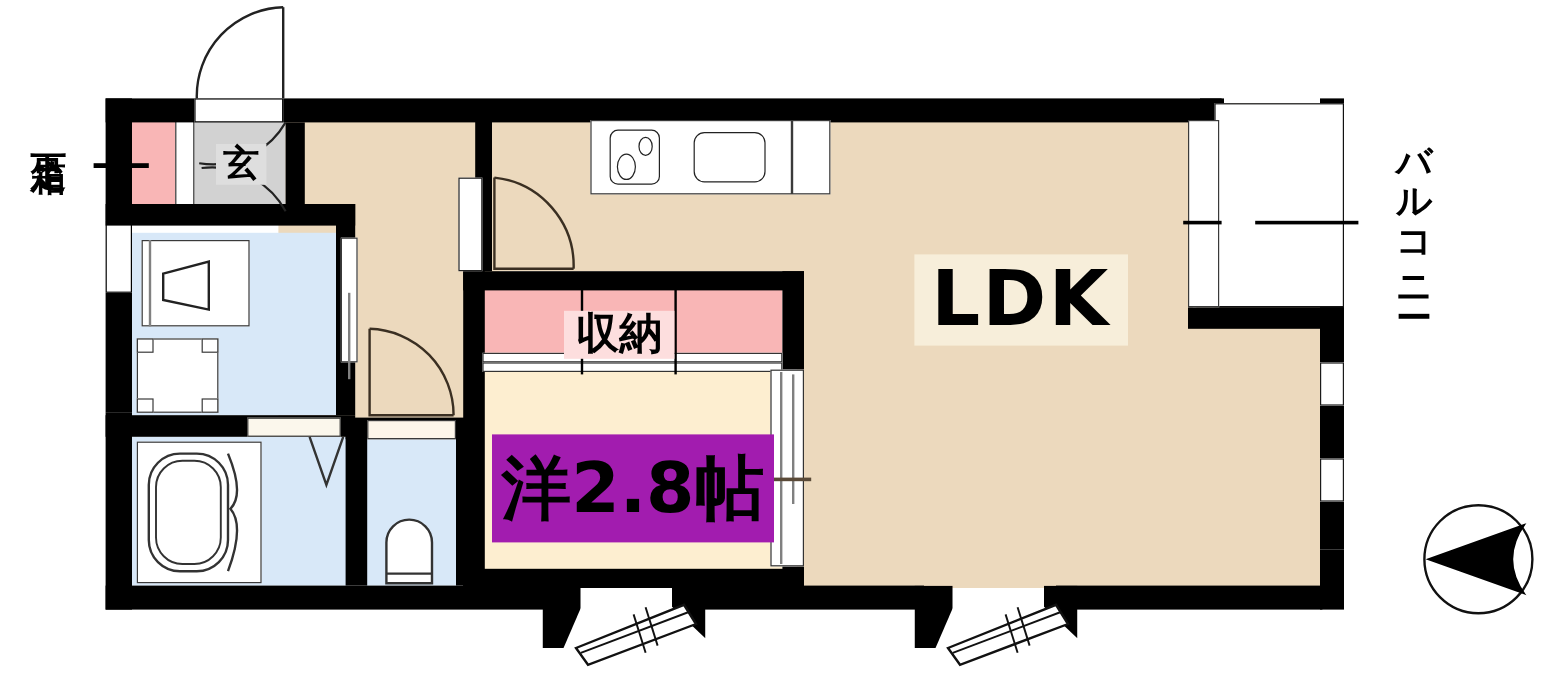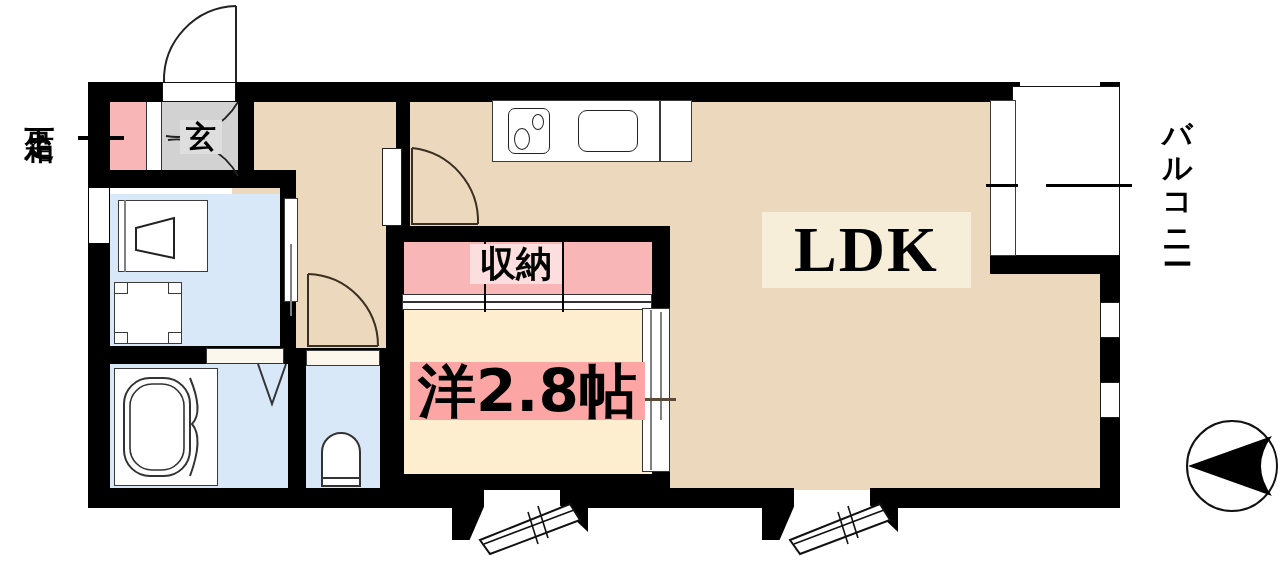--- a/index.html
+++ b/index.html
@@ -20,23 +20,23 @@
   
   .wall{background:#000000;}
   .thinline{background:#000000;}
   .grayline{background:#808080;}
   .outline{border:1.5px solid #1a1a1a;background:#ffffff;}
   .outline-thin{border:1px solid #3a3a3a;background:#ffffff;}
 
   
   .lbl{position:absolute;color:#000;font-weight:bold;line-height:1;
        white-space:nowrap;}
-  .lbl-ldk{font-size:64px;letter-spacing:2px;background:#f7eeda;padding:6px 32px;font-family:Liberation Serif, serif;}
+  .lbl-ldk{font-size:64px;letter-spacing:2px;background:#f7eeda;padding:6px 14px;}
   .lbl-jo {font-size:60px;background:#f7eeda;padding:4px 12px;}
-  .lbl-yo {font-size:58px;background:#fca5a5;padding:0 8px;}
+  .lbl-yo {font-size:58px;background:#a21caf;padding:16px 8px;}
   .lbl-sh {font-size:36px;background:#fddede;padding:2px 10px;}
   .lbl-gen{font-size:30px;background:#dedede;padding:2px 6px;}
   .lbl-vert{font-size:30px;writing-mode:vertical-rl;text-orientation:upright;
             line-height:1.18;letter-spacing:3px;font-weight:bold;}
 
   svg{display:block;overflow:visible;}
 </style>
 </head>
 <body>
 
@@ -202,21 +202,21 @@
     <line x1="52" y1="12" x2="62" y2="44" stroke="#111" stroke-width="1.6"></line>
     <line x1="62" y1="6" x2="72" y2="38" stroke="#111" stroke-width="1.6"></line>
   </svg>
 
   <div class="abs thinline" style="left:78px;top:136px;width:46px;height:4px;"></div>
 
   <div class="lbl lbl-vert" style="left:22px;top:104px;">下足箱</div>
 
   <div class="lbl lbl-gen" style="left:180px;top:120px;">玄</div>
 
-  <div class="lbl lbl-sh" style="left:470px;top:244px;">収納</div>
+  <div class="lbl lbl-sh" style="left:470px;top:259px;">収納</div>
 
   <div class="lbl lbl-yo" style="left:410px;top:362px;">洋2.8帖</div>
 
   <div class="lbl lbl-ldk" style="left:762px;top:212px;">LDK</div>
 
 
   <div class="lbl lbl-vert" style="left:1160px;top:100px;">バルコニー</div>
 
   <svg class="abs" style="left:1184px;top:418px;" width="96" height="96" viewBox="0 0 96 96">
     <circle cx="48" cy="48" r="45" fill="#fff" stroke="#111" stroke-width="2"></circle>

